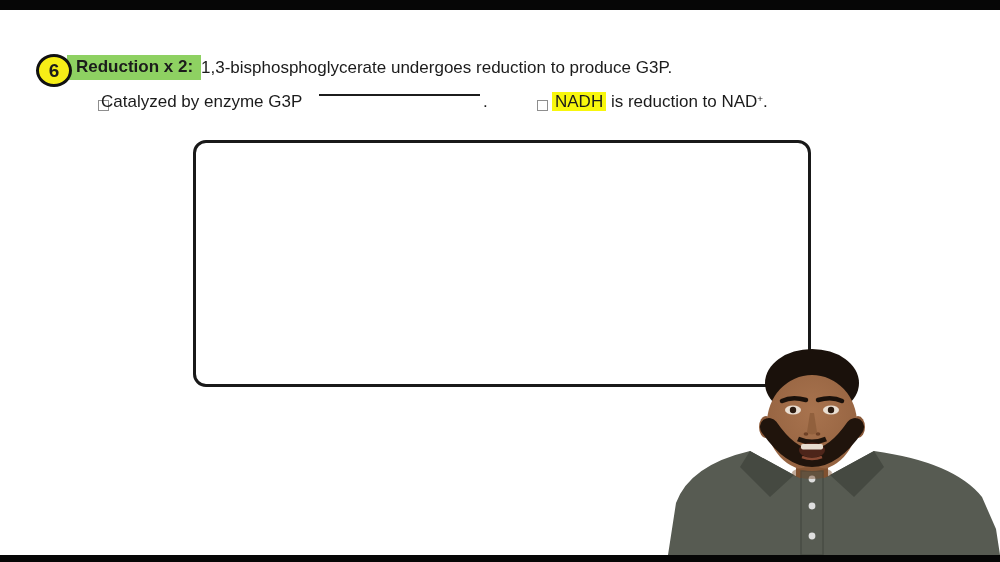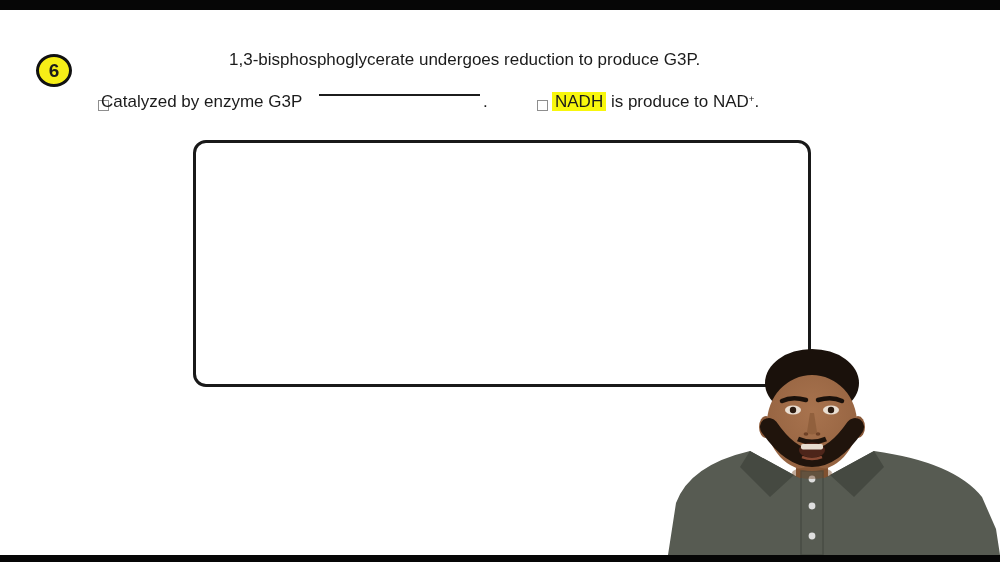--- a/index.html
+++ b/index.html
@@ -8,21 +8,21 @@
   .bar{position:absolute;left:0;width:1000px;background:#060606;z-index:10;}
   .bar.top{top:0;height:10px;}
   .bar.bottom{top:555px;height:7px;}
 
   
   .badge{position:absolute;left:36px;top:54px;width:30px;height:27px;border:3px solid #111;
          border-radius:50%;background:#f6ee17;text-align:center;line-height:27px;
          font-size:19px;font-weight:bold;z-index:3;}
   .hl-green{position:absolute;left:67px;top:55px;background:#8ed162;padding:2px 8px 3px 9px;
             font-size:17px;font-weight:bold;}
-  .title-rest{position:absolute;left:201px;top:50px;font-size:17px;margin-left:28px;}
+  .title-rest{position:absolute;left:201px;top:58px;font-size:17px;}
   .cb{position:absolute;width:9px;height:9px;border:1.5px solid #8e8e8e;background:#fff;}
   .btext{position:absolute;font-size:17px;}
   .uline{position:absolute;width:161px;height:20px;border-bottom:2px solid #1c1c1c;}
   .hl-yellow{background:#f8f70c;padding:0 3px;}
 
   
   .dbox{position:absolute;left:193px;top:140px;width:612px;height:241px;background:#fff;
         border:3px solid #191919;border-radius:13px;z-index:1;}
 
   .atom{position:absolute;font-size:24px;line-height:26px;}
@@ -48,31 +48,34 @@
 </style>
 </head>
 <body>
 
 <div class="frame">
   <div class="bar top"></div>
 
   <div class="badge">
     <span>6</span>
   </div>
+  <div class="hl-green">
+    <span>Reduction x 2:</span>
+  </div>
   <div class="title-rest">1,3-bisphosphoglycerate undergoes reduction to produce G3P.</div>
 
   <div class="cb" style="left:98px;top:100px;"></div>
   <div class="btext" style="left:101px;top:92px;">Catalyzed by enzyme G3P</div>
   <div class="uline" style="left:319px;top:74px;"></div>
   <div class="btext" style="left:483px;top:92px;">.</div>
 
   <div class="cb" style="left:537px;top:100px;"></div>
   <div class="btext" style="left:552px;top:92px;">
     <span class="hl-yellow">NADH</span>
-    <span>is produce to NAD</span><span class="sp">+</span><span>.</span>
+    <span>is reduction to NAD</span><span class="sp">+</span><span>.</span>
   </div>
 
   <div class="dbox"></div>
 
   <div>
     <span class="atom" style="left:215px;top:161px;">O</span>
     <div class="bond" style="left:237px;top:176px;width:30px;transform:rotate(41deg);"></div>
     <div class="bond" style="left:229px;top:185px;width:30px;transform:rotate(41deg);"></div>
     <span class="atom" style="left:260px;top:189px;">C</span>
     <div class="bond" style="left:283px;top:196px;width:32px;transform:rotate(-32deg);"></div>

